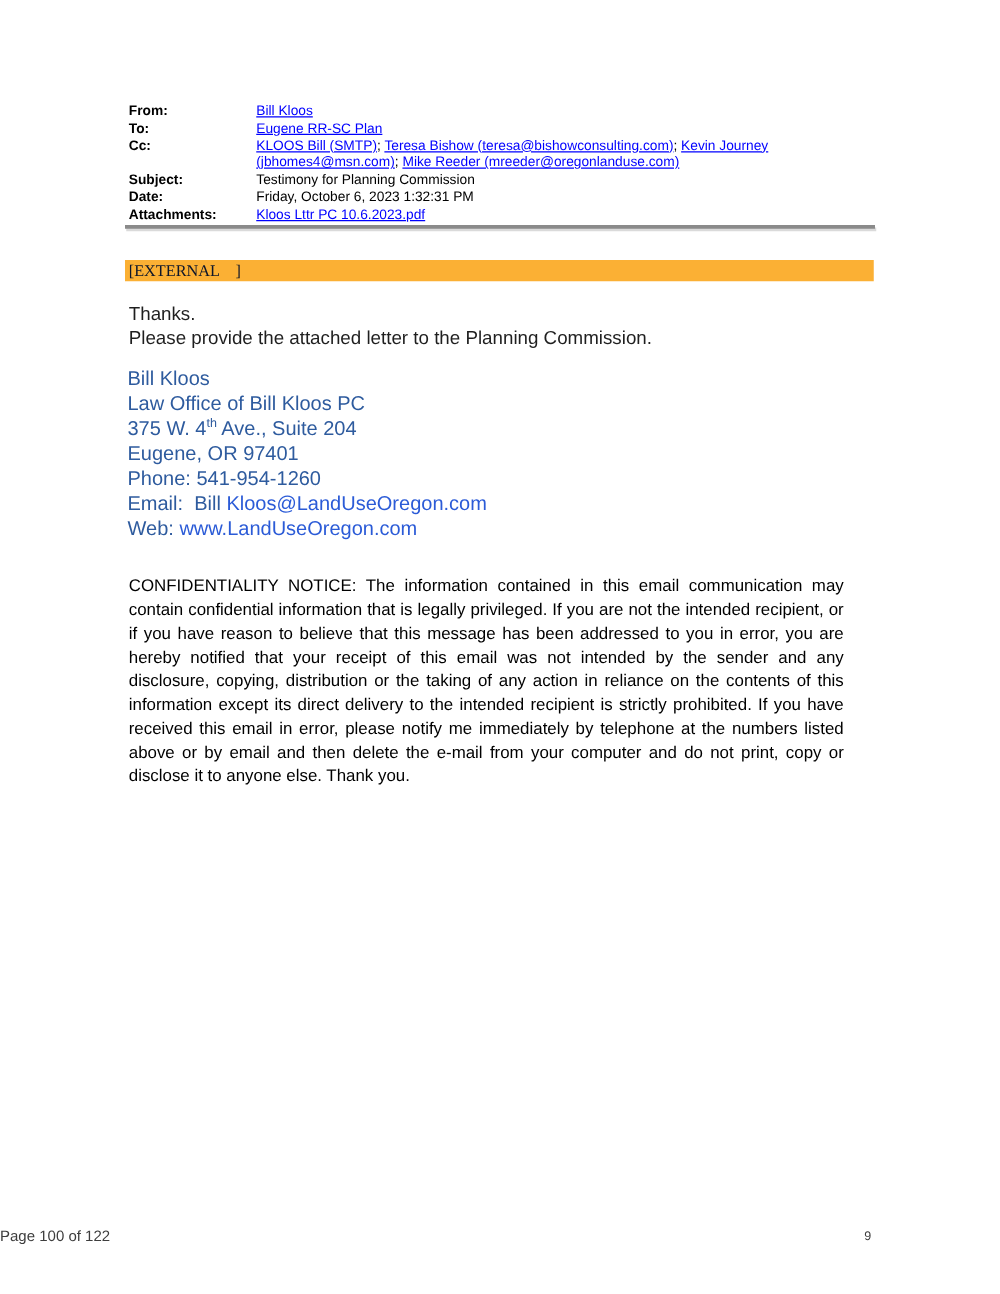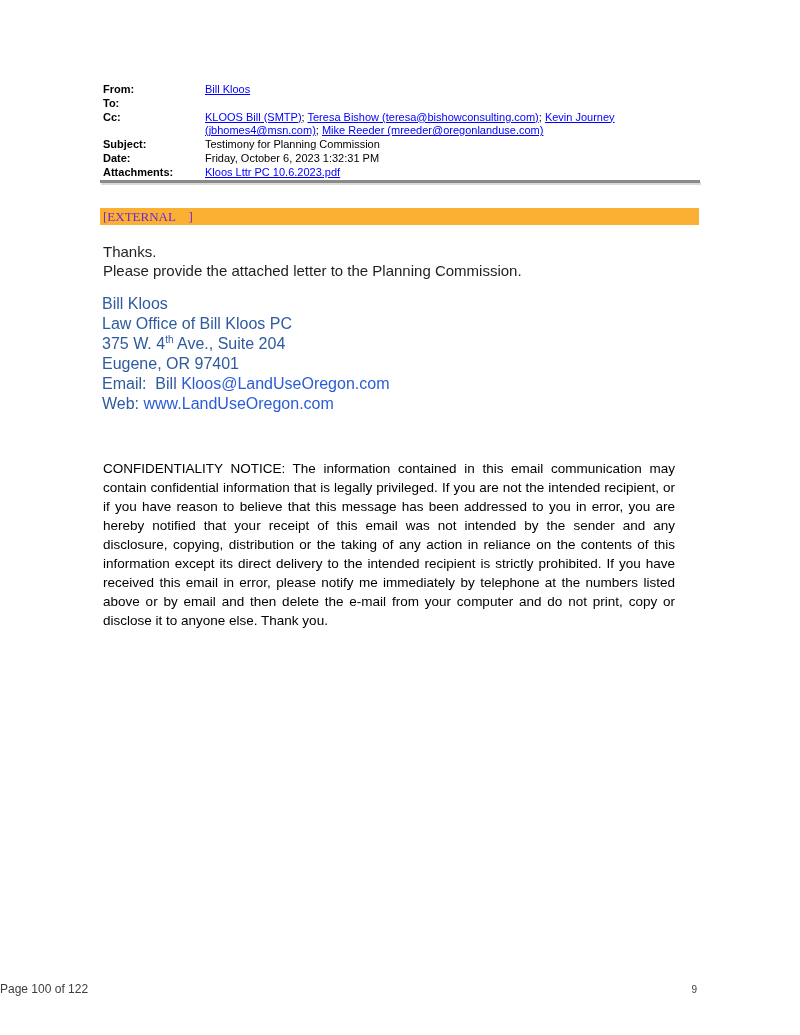--- a/index.html
+++ b/index.html
@@ -40,21 +40,21 @@
   .banner {
     position: absolute;
     top: 208px; left: 100px;
     width: 599px; height: 17px;
     box-sizing: border-box;
     background: #fbb034;
     font-family: "Liberation Serif", serif;
     font-size: 13px;
     line-height: 17px;
     padding-left: 3px;
-    color: #6d28d9;
+    color: #0f172a;
     white-space: pre;
   }
 
   
   .body-text {
     position: absolute;
     top: 243px; left: 103px;
     width: 580px;
     font-size: 15px;
     line-height: 18.5px;
@@ -107,20 +107,21 @@
 
 <div class="page">
 
   <div class="headers">
     <div class="hdr-row">
       <span class="hdr-label">From:</span>
       <span class="hdr-value"><a class="hlink">Bill Kloos</a></span>
     </div>
     <div class="hdr-row">
       <span class="hdr-label">To:</span>
+      <span class="hdr-value"><a class="hlink">Eugene RR-SC Plan</a></span>
     </div>
     <div class="hdr-row">
       <span class="hdr-label">Cc:</span>
       <span class="hdr-value"><a class="hlink">KLOOS Bill (SMTP)</a><span class="sep">; </span><a class="hlink">Teresa Bishow (teresa@bishowconsulting.com)</a><span class="sep">; </span><a class="hlink">Kevin Journey (jbhomes4@msn.com)</a><span class="sep">; </span><a class="hlink">Mike Reeder (mreeder@oregonlanduse.com)</a></span>
     </div>
     <div class="hdr-row">
       <span class="hdr-label">Subject:</span>
       <span class="hdr-value">Testimony for Planning Commission</span>
     </div>
     <div class="hdr-row">
@@ -140,20 +141,21 @@
   <div class="body-text">
     <div>Thanks.</div>
     <div>Please provide the attached letter to the Planning Commission.</div>
   </div>
 
   <div class="signature">
     <div>Bill Kloos</div>
     <div>Law Office of Bill Kloos PC</div>
     <div><span>375 W. 4</span><span class="sup">th</span><span> Ave., Suite 204</span></div>
     <div>Eugene, OR 97401</div>
+    <div>Phone: 541-954-1260</div>
     <div><span class="pre">Email:  Bill </span><a class="siglink">Kloos@LandUseOregon.com</a></div>
     <div><span class="pre">Web: </span><a class="siglink">www.LandUseOregon.com</a></div>
   </div>
 
   <div class="notice">CONFIDENTIALITY NOTICE: The information contained in this email communication may contain confidential information that is legally privileged. If you are not the intended recipient, or if you have reason to believe that this message has been addressed to you in error, you are hereby notified that your receipt of this email was not intended by the sender and any disclosure, copying, distribution or the taking of any action in reliance on the contents of this information except its direct delivery to the intended recipient is strictly prohibited. If you have received this email in error,  please notify me immediately by telephone at the numbers listed above or by email and then delete the e-mail from your computer and do not print, copy or disclose it to anyone else. Thank you.</div>
 
   <div class="footer-center">Page 100 of 122</div>
   <div class="footer-right">9</div>
 
 </div>

